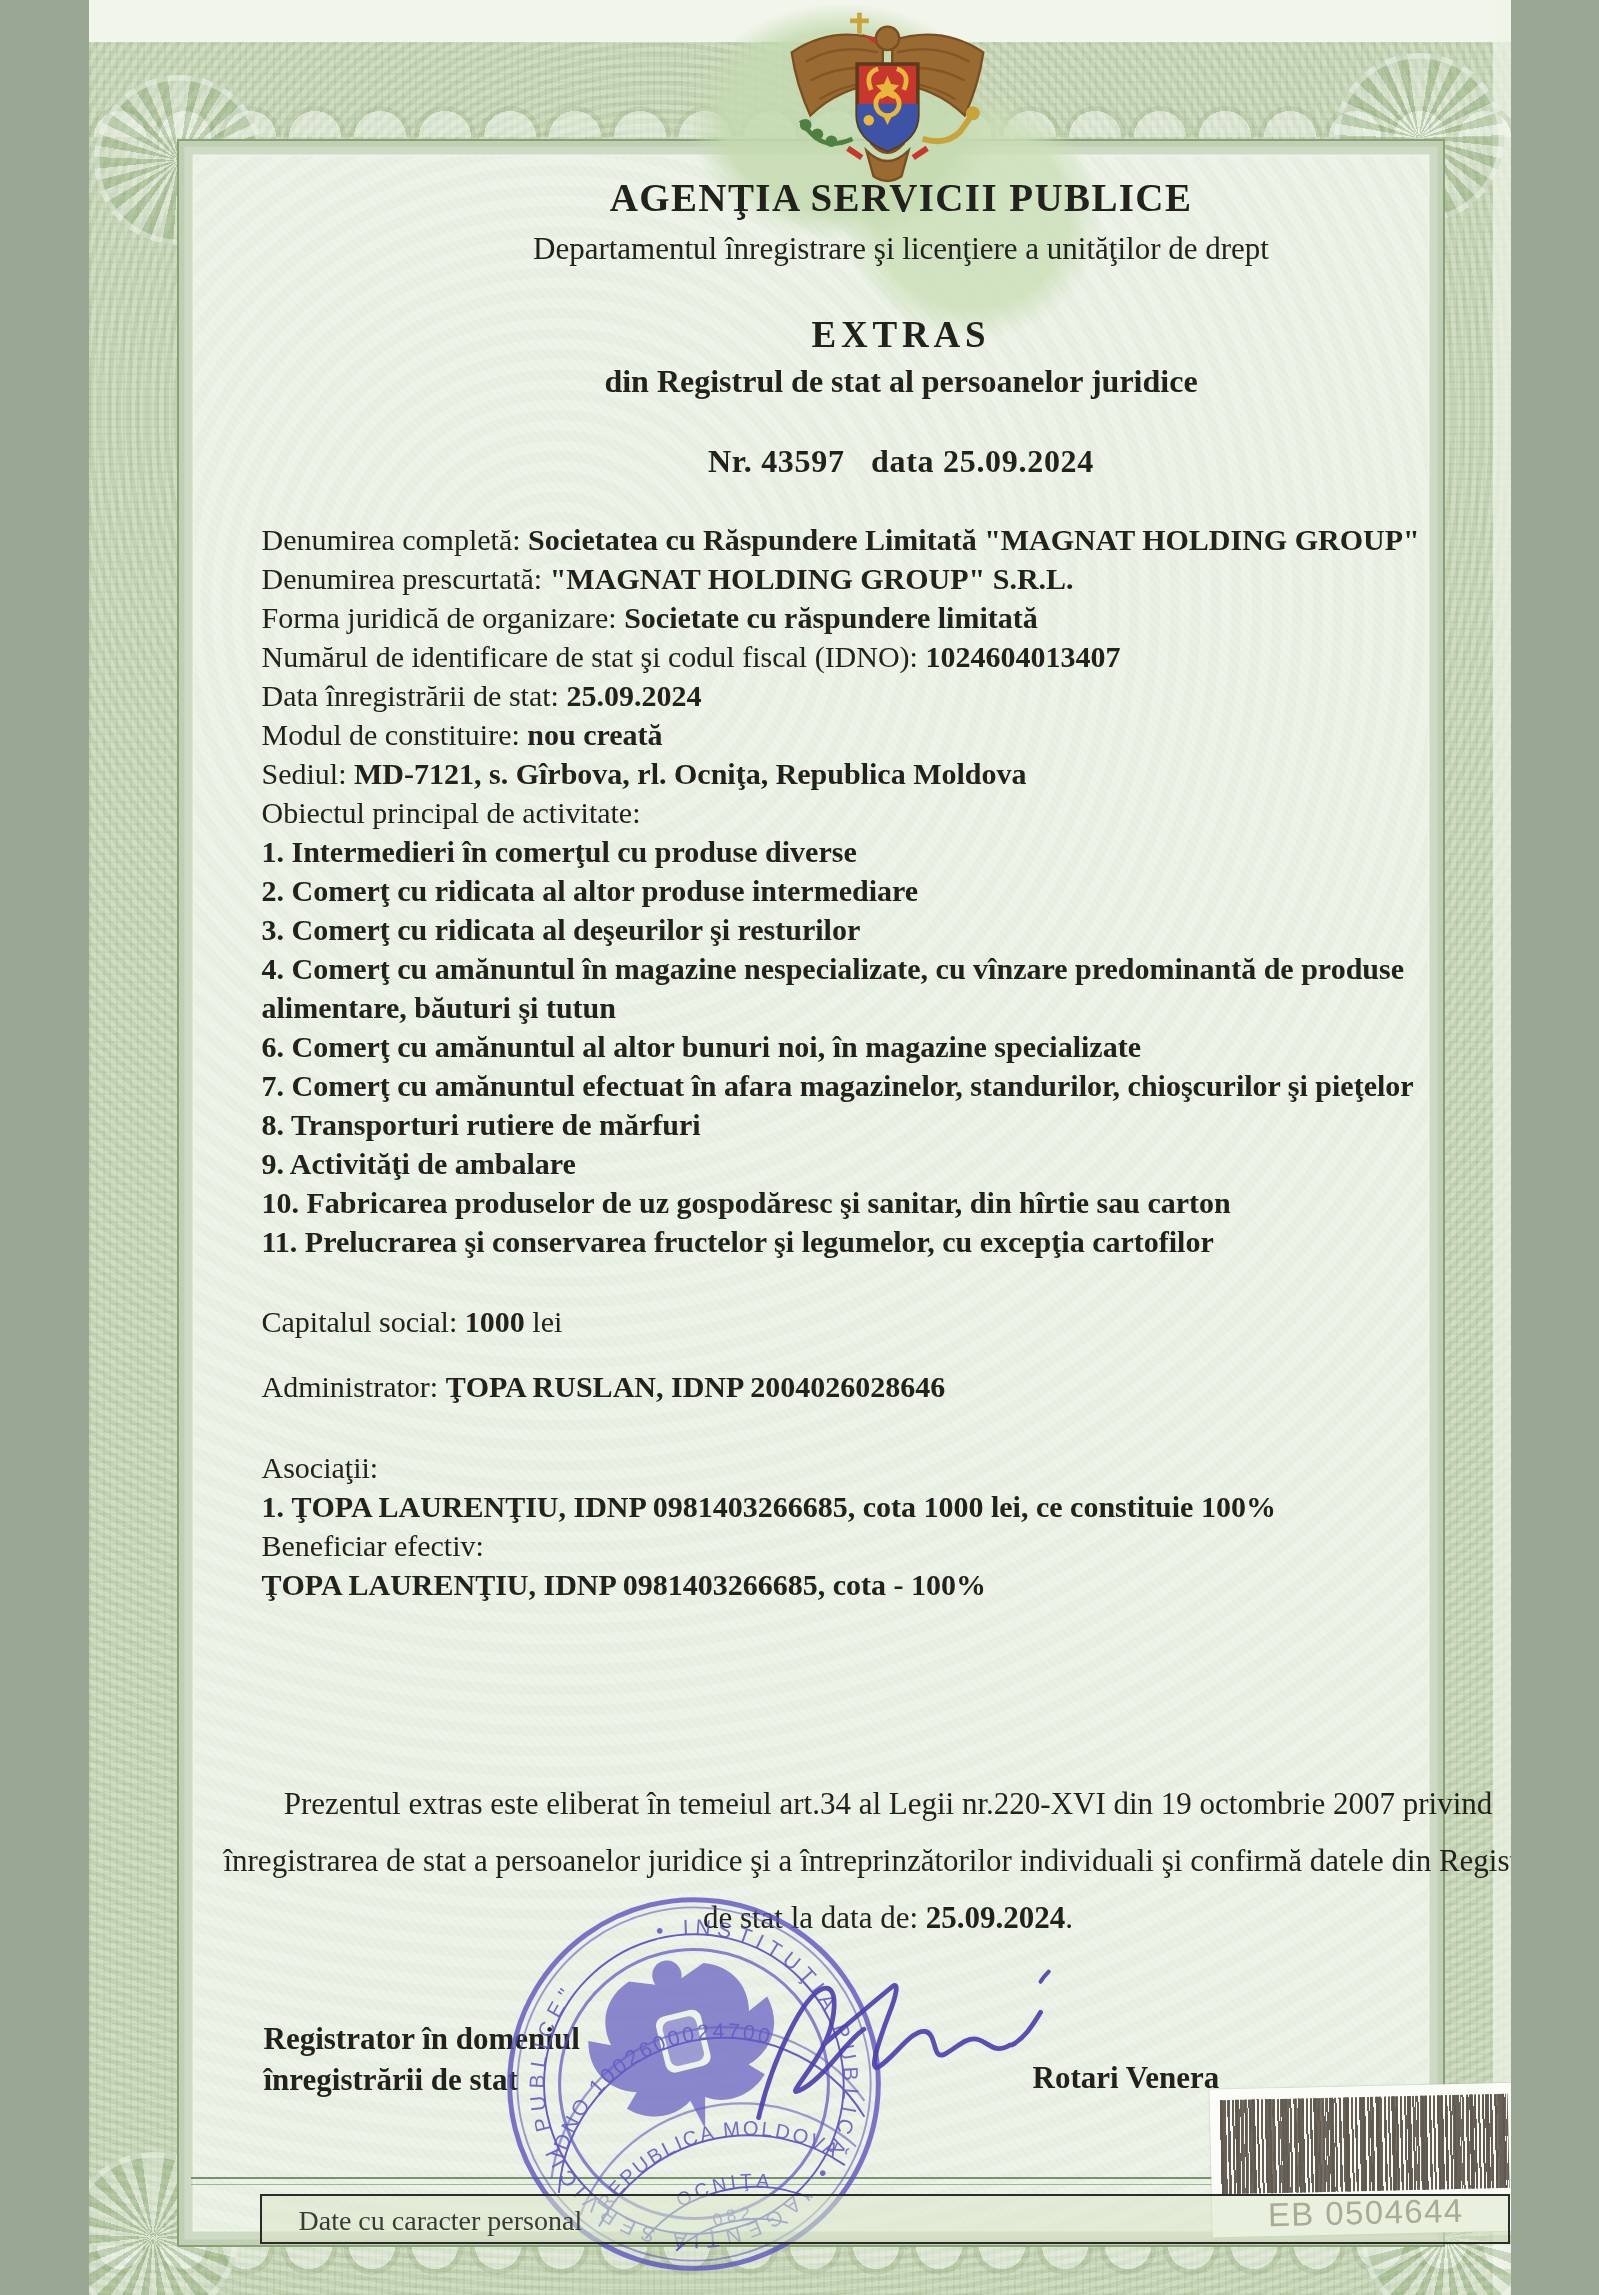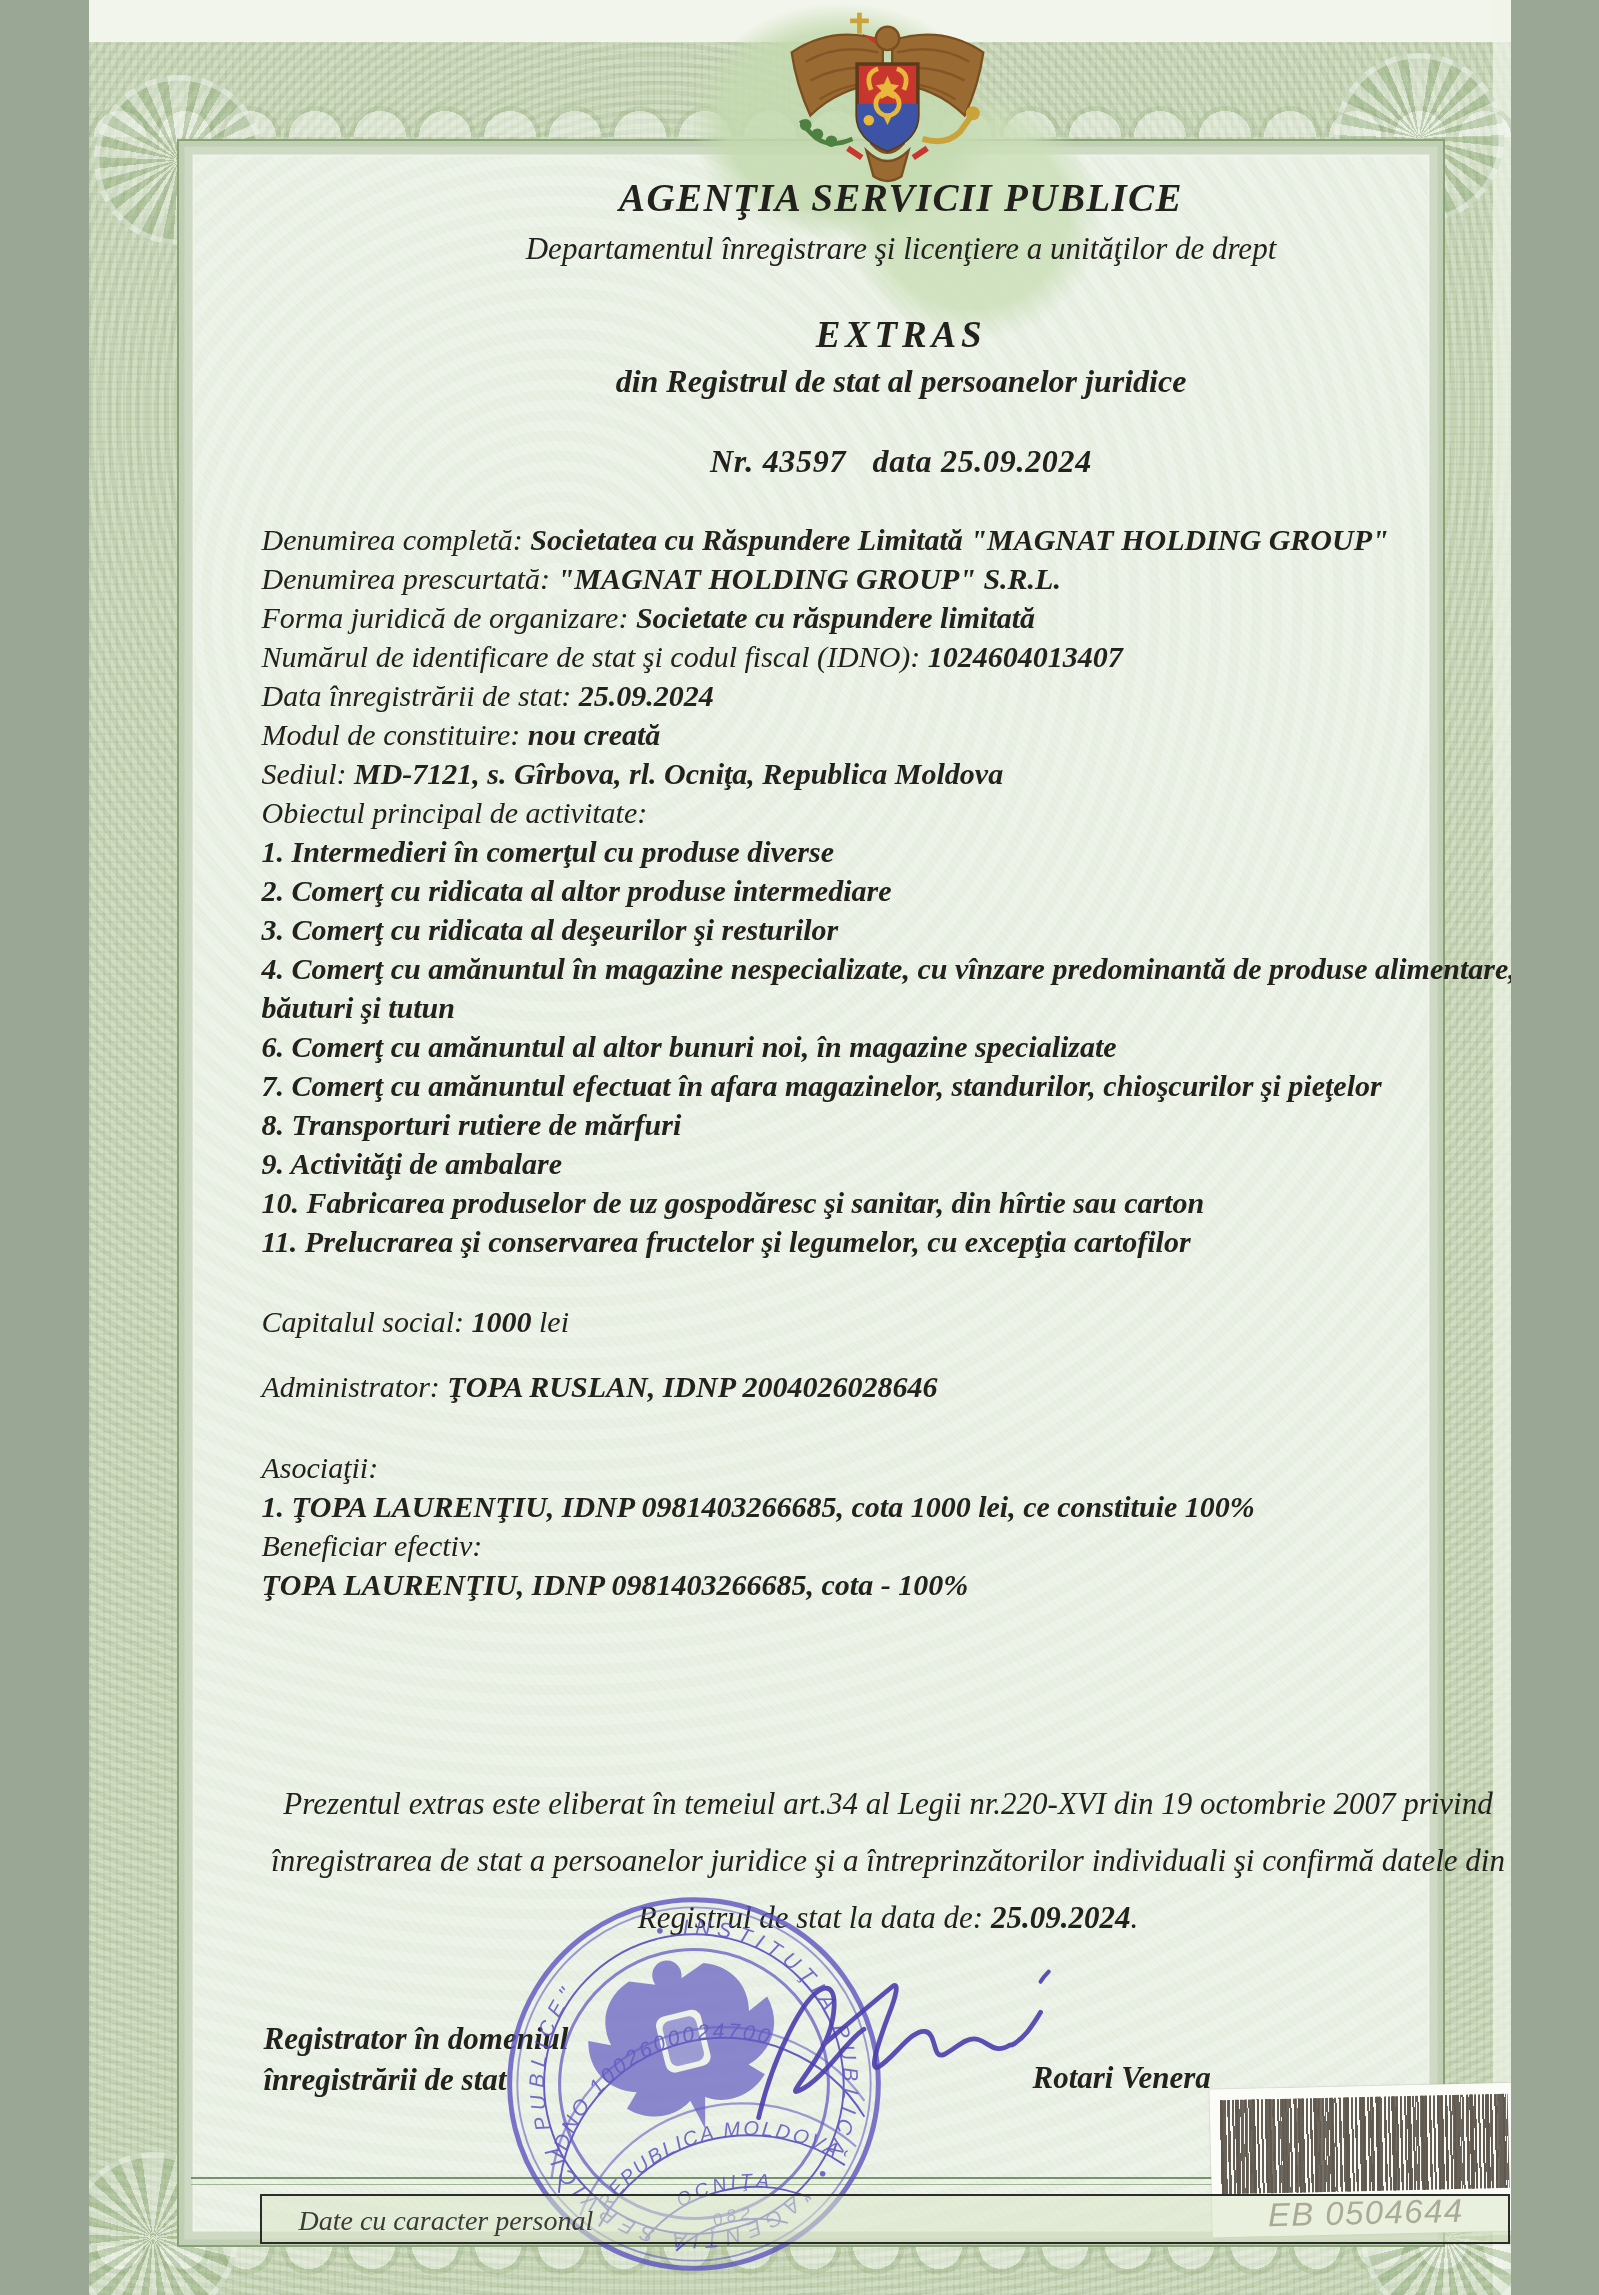--- a/index.html
+++ b/index.html
@@ -8,21 +8,20 @@
     width:1422px;height:2295px;
     margin:0 auto;
     font-family:"Liberation Serif","DejaVu Serif",serif;
     color:#23211d;
     background-color:#ccd9bc;
     background-image:
       repeating-radial-gradient(circle at 40% 18%, rgba(255,255,255,.10) 0 4.8px, rgba(126,156,104,.10) 4.8px 9.5px),
       repeating-linear-gradient(90deg, rgba(120,150,98,.13) 0 2px, transparent 2px 6.8px),
       repeating-linear-gradient(0deg, rgba(120,150,98,.11) 0 2px, transparent 2px 7.5px);
     overflow:hidden;
-    font-style:italic;
   }
   
   .scan-strip-top{position:absolute;top:0;left:0;right:0;height:42px;background:#f2f5ec;}
   .scan-strip-right{position:absolute;top:0;right:0;width:17.7px;bottom:0;background:#eff3e8;opacity:.7;}
   
   .lace-top{position:absolute;top:42px;left:0;right:0;height:95px;
     background:
       radial-gradient(circle at 31px 95px, rgba(255,255,255,.38) 0 26px, rgba(130,160,108,.20) 26px 31px, transparent 31px);
     background-size:65px 95px;background-repeat:repeat-x;}
   .lace-bottom{position:absolute;bottom:0;left:0;right:0;height:49px;

